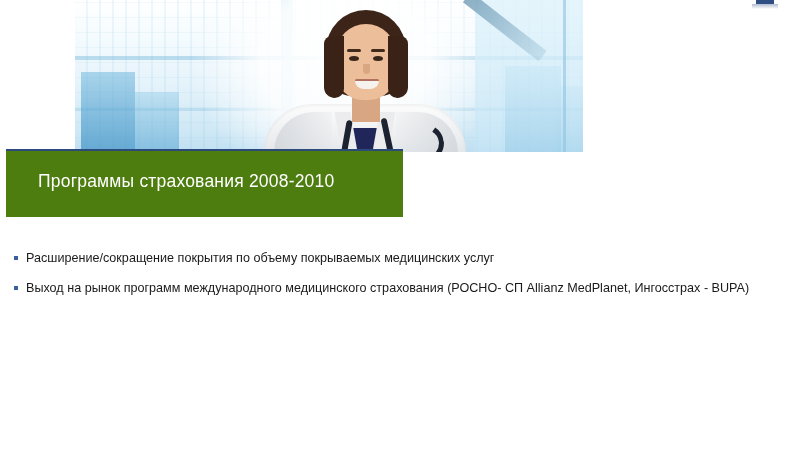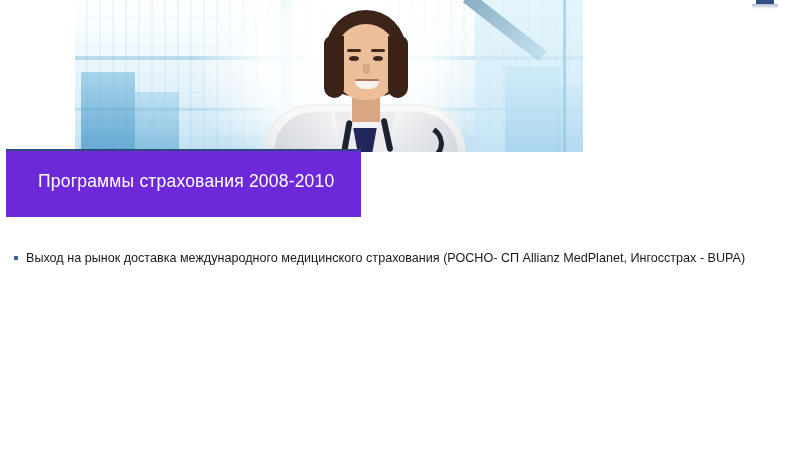--- a/index.html
+++ b/index.html
@@ -377,23 +377,23 @@
     border-left-color: transparent;
     border-top-color: transparent;
     transform: rotate(-10deg);
   }
 
   
   .title-banner {
     position: absolute;
     left: 6px;
     top: 149px;
-    width: 355px;
+    width: 397px;
     height: 68px;
-    background: #6d28d9;
+    background: #4d7c0f;
     border-top: 2px solid #2c4a7c;
     box-sizing: border-box;
   }
   .title-text {
     position: absolute;
     left: 32px;
     top: 20px;
     color: #ffffff;
     font-size: 17.5px;
     font-family: "Liberation Sans", sans-serif;
@@ -472,16 +472,17 @@
       <div class="steth-r"></div>
       <div class="steth-bow"></div>
     </div>
   </div>
 
   <div class="title-banner">
     <div class="title-text">Программы страхования 2008-2010</div>
   </div>
 
   <div class="bullets">
-    <div class="bullet-item">Выход на рынок доставка международного медицинского страхования (РОСНО- СП Allianz MedPlanet, Ингосстрах - BUPA)</div>
+    <div class="bullet-item">Расширение/сокращение покрытия по объему покрываемых медицинских услуг</div>
+    <div class="bullet-item">Выход на рынок программ международного медицинского страхования (РОСНО- СП Allianz MedPlanet, Ингосстрах - BUPA)</div>
   </div>
 
 </div>
 
 </body></html>

